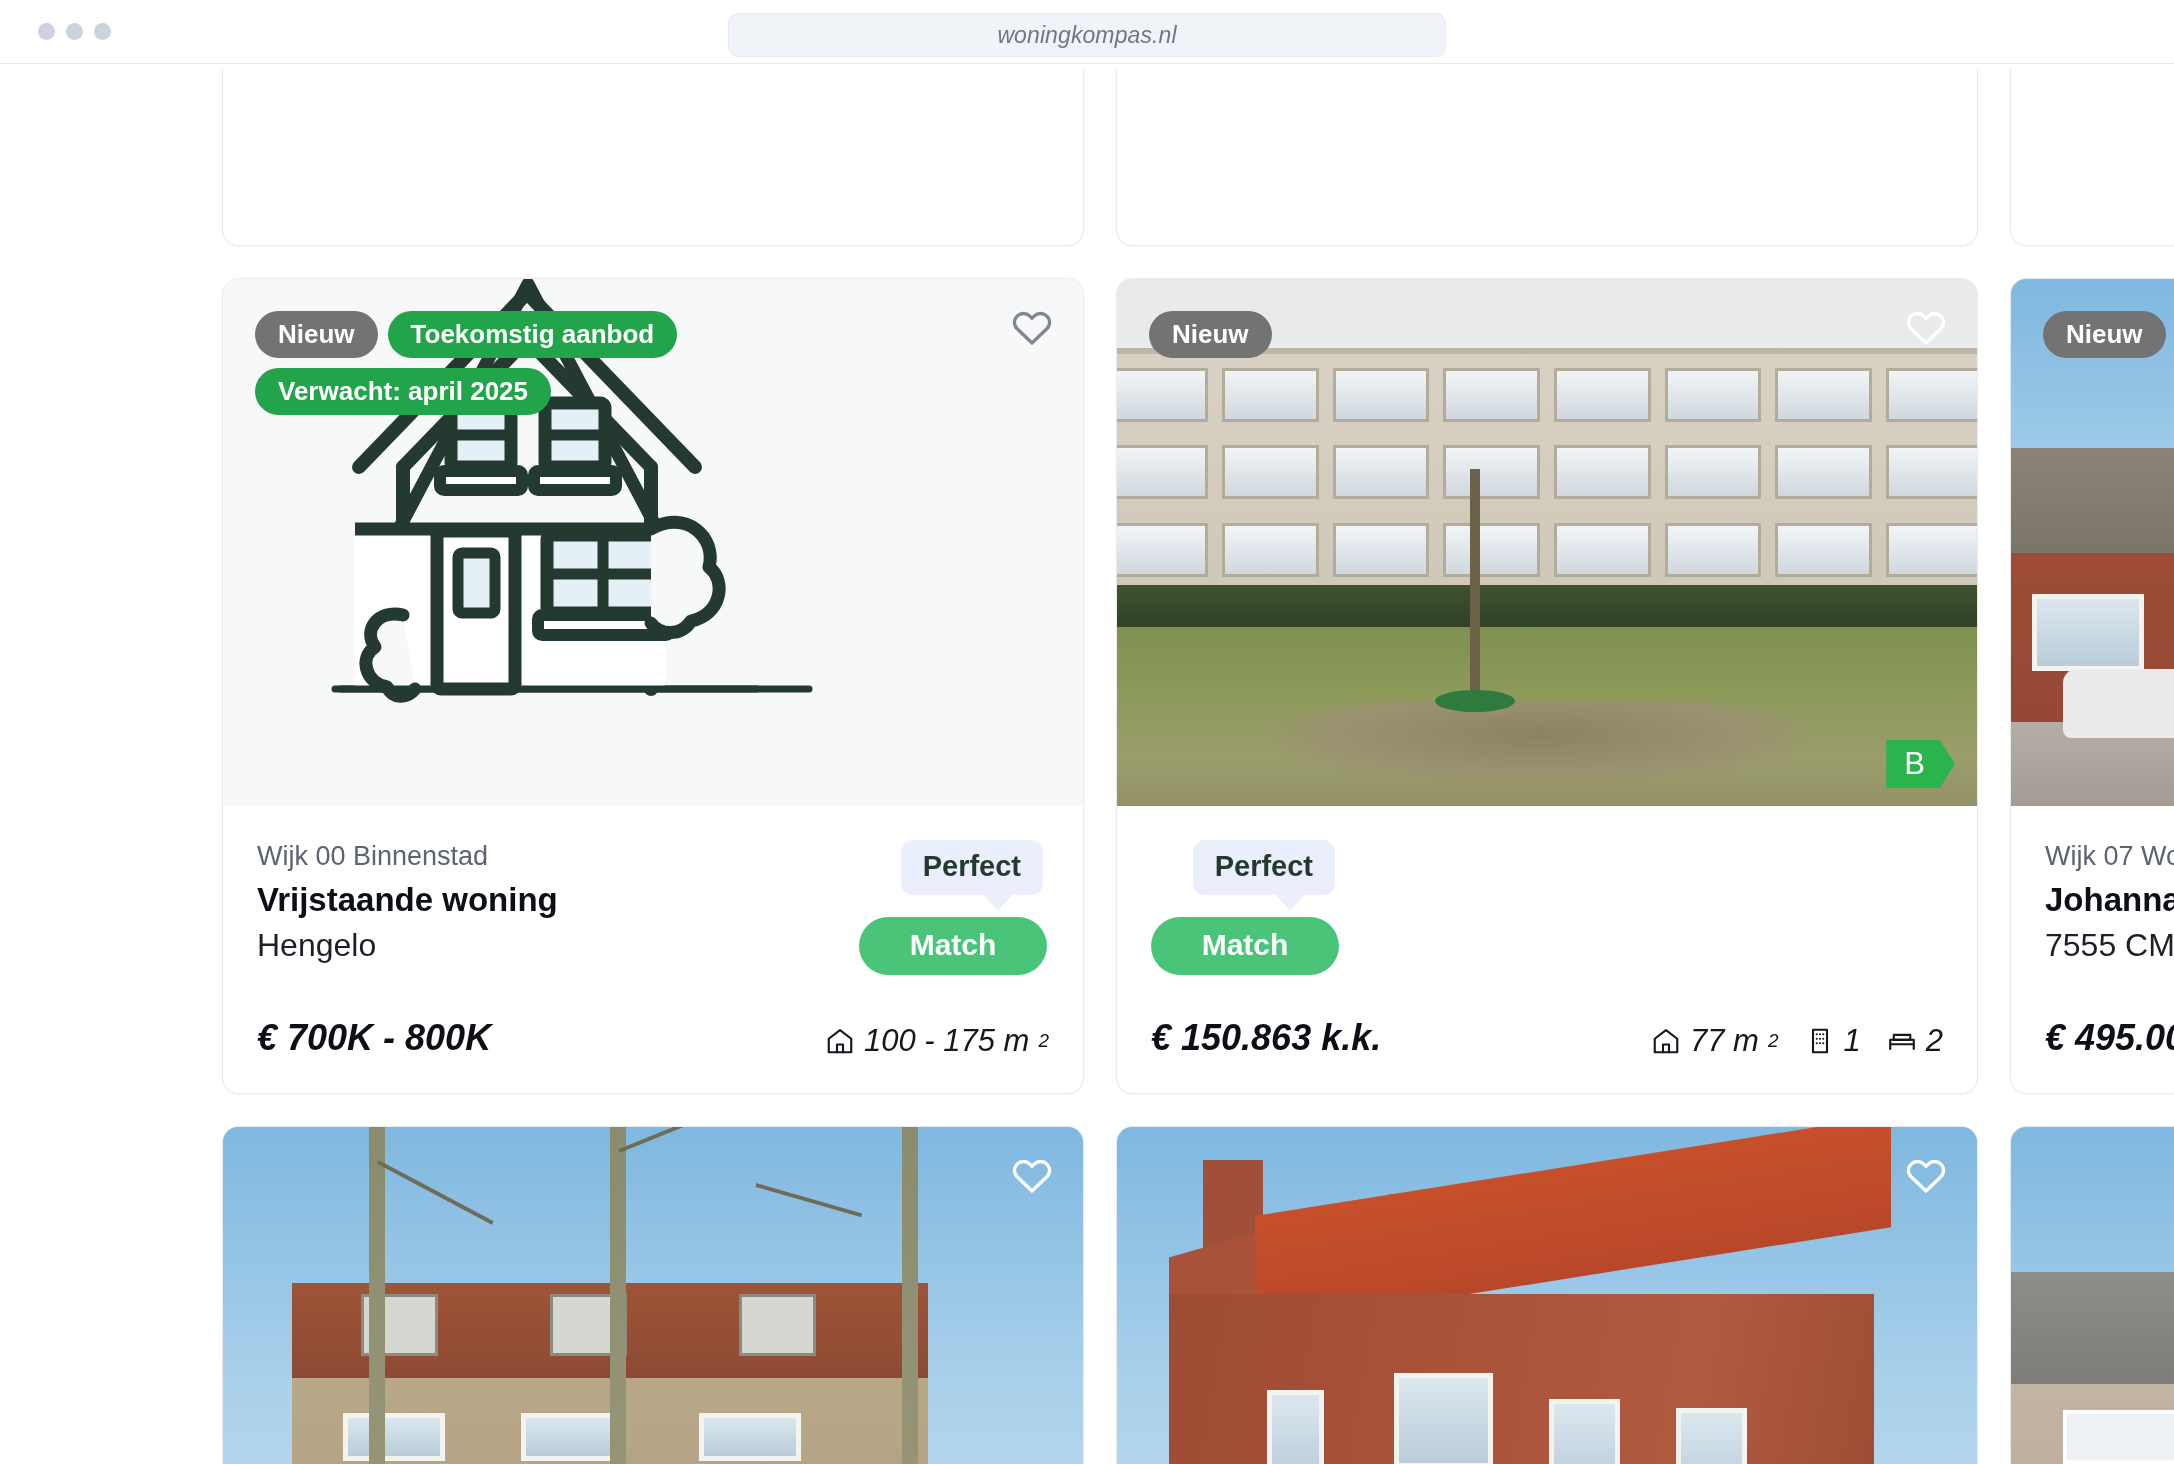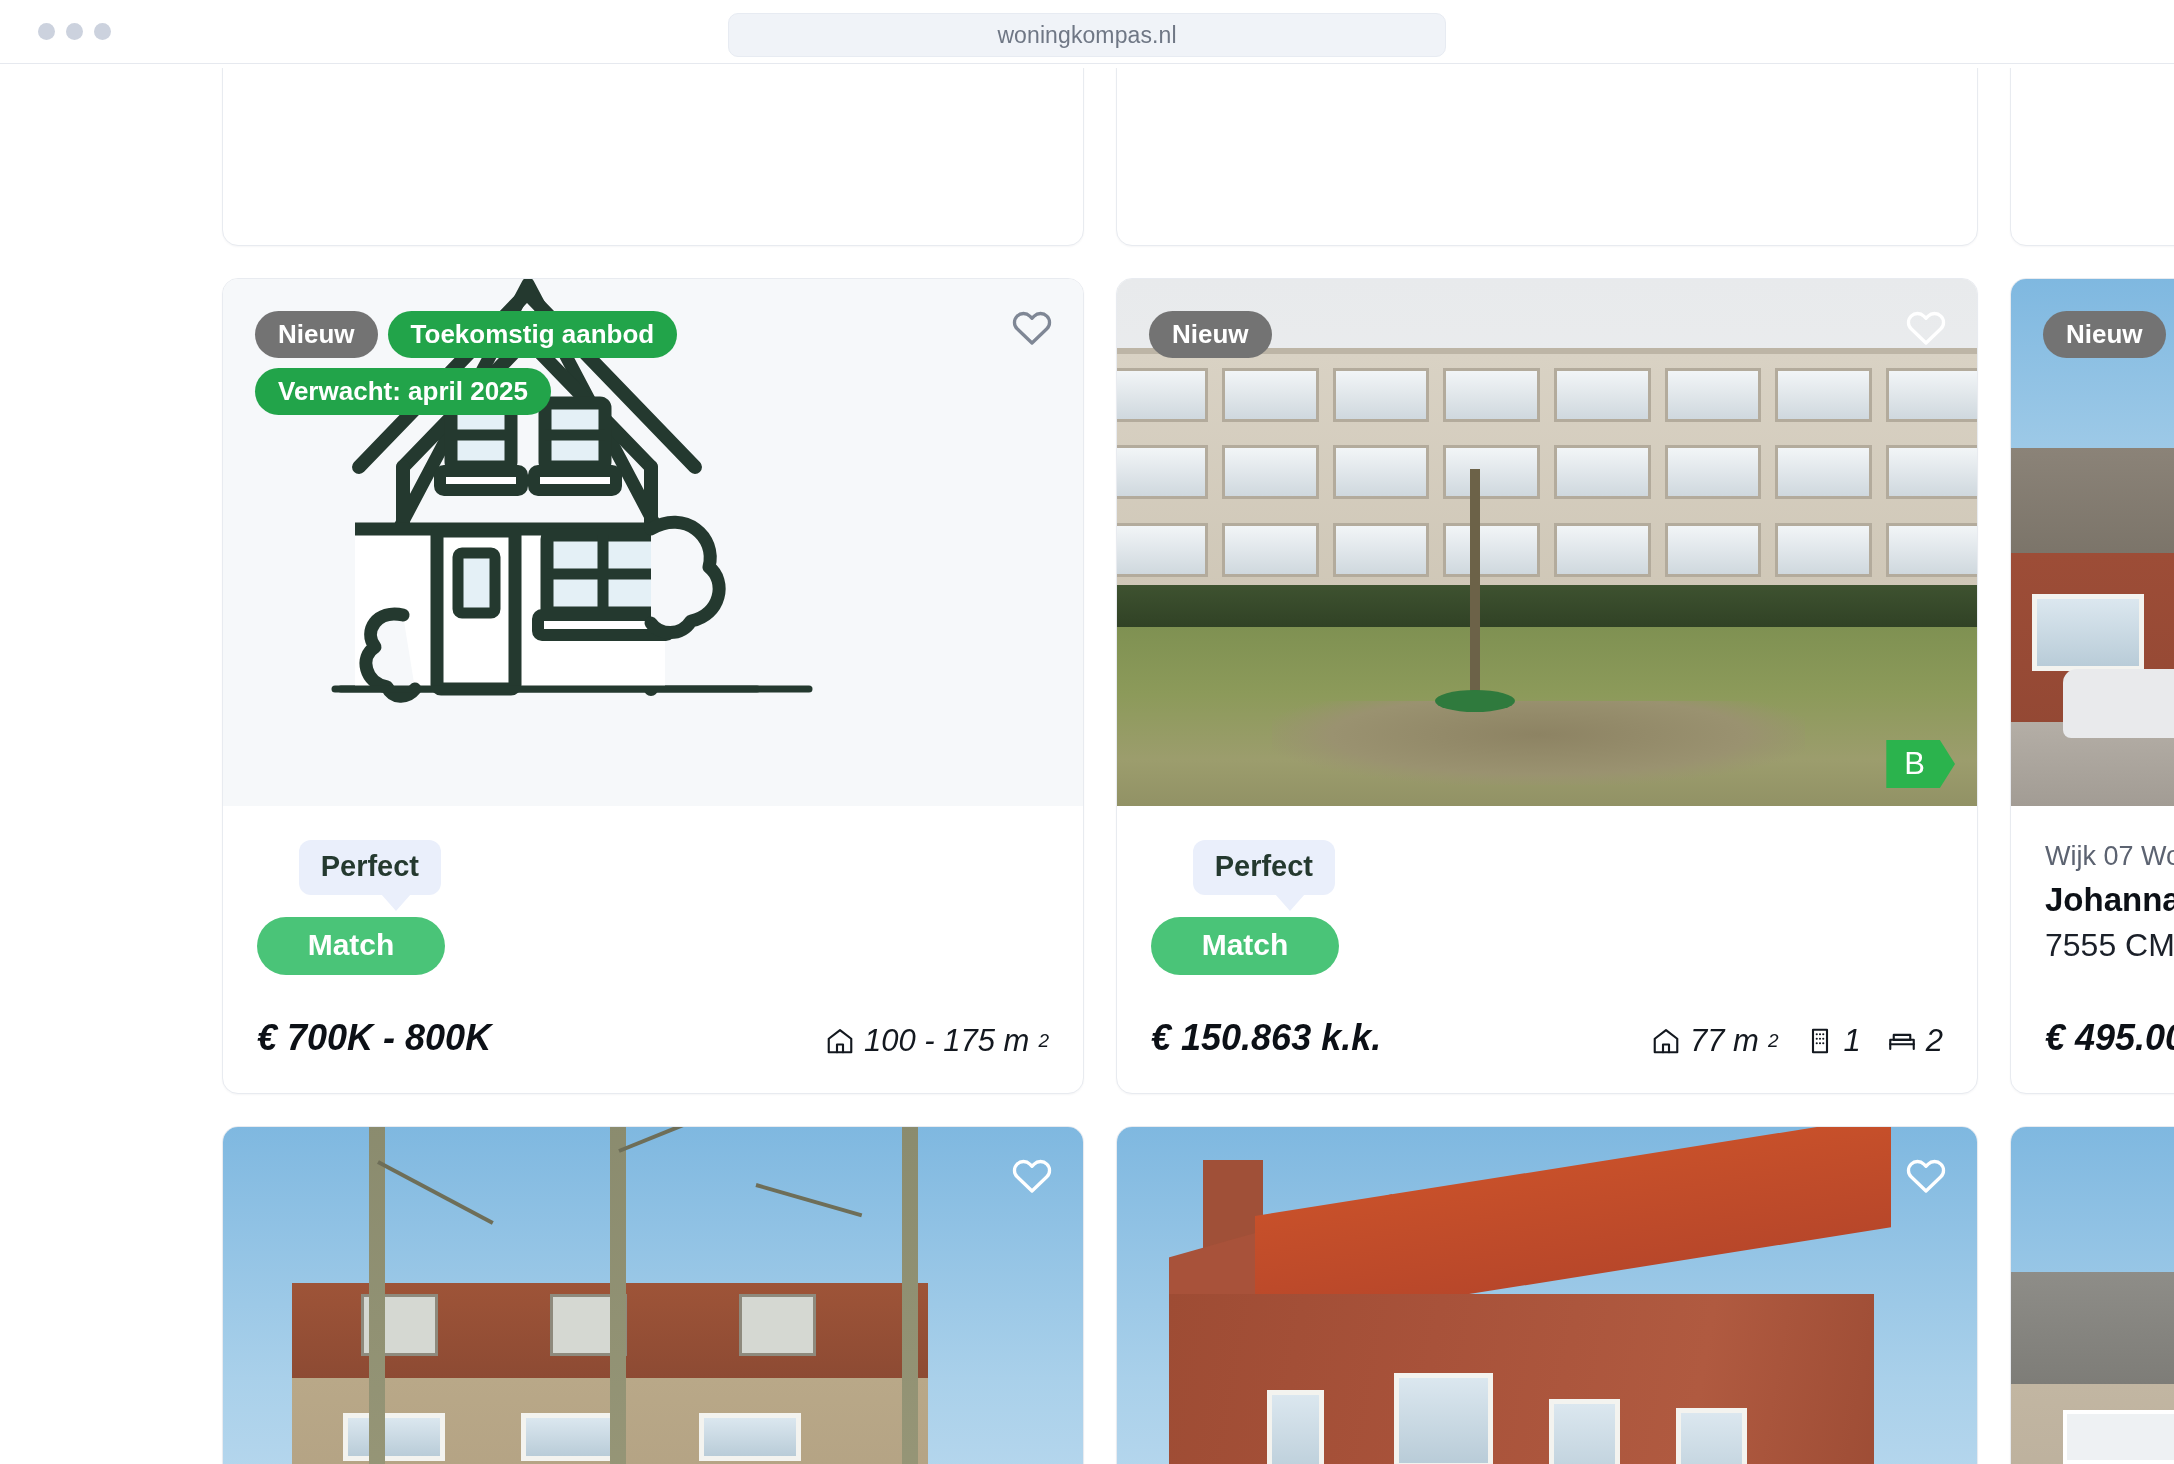--- a/index.html
+++ b/index.html
@@ -9,21 +9,21 @@
     font-family: "Liberation Sans", sans-serif;
     overflow: hidden;
   }
 
   
   .browser-chrome {
     position: absolute; top: 0; left: 0;
     width: 2174px; height: 64px;
     background: #ffffff;
     border-bottom: 1px solid #e6e9ef;
-    display: flex; align-items: center;
+    display: flex; align-items: center; font-style: italic;
   }
   .traffic-lights { display: flex; gap: 11px; margin-left: 38px; }
   .tl-dot { width: 17px; height: 17px; border-radius: 50%; background: #ccd2de; }
   .url-bar {
     position: absolute; left: 728px; top: 13px;
     width: 718px; height: 44px;
     background: #f0f3f8;
     border: 1px solid #e7ebf2;
     border-radius: 10px;
     display: flex; align-items: center; justify-content: center;
@@ -365,20 +365,25 @@
 
         <button class="fav-btn">
           <svg viewBox="0 0 24 24" fill="none" stroke="#7f8795" stroke-width="1.8" stroke-linecap="round" stroke-linejoin="round">
             <path d="M12 20.2 3.9 12.4a4.8 4.8 0 0 1 0-6.9 4.9 4.9 0 0 1 6.9 0l1.2 1.2 1.2-1.2a4.9 4.9 0 0 1 6.9 0 4.8 4.8 0 0 1 0 6.9Z"></path>
           </svg>
         </button>
       </div>
 
       <div class="card-body">
         <div class="body-top">
+          <div class="addr-block">
+            <div class="district">Wijk 00 Binnenstad</div>
+            <div class="title">Vrijstaande woning</div>
+            <div class="subtitle">Hengelo</div>
+          </div>
           <div class="match-block">
             <div class="match-tip">Perfect</div>
             <div class="match-pill">Match</div>
           </div>
         </div>
 
         <div class="stats-row">
           <span class="price">€ 700K - 800K</span>
           <div class="specs">
             <span class="spec">

